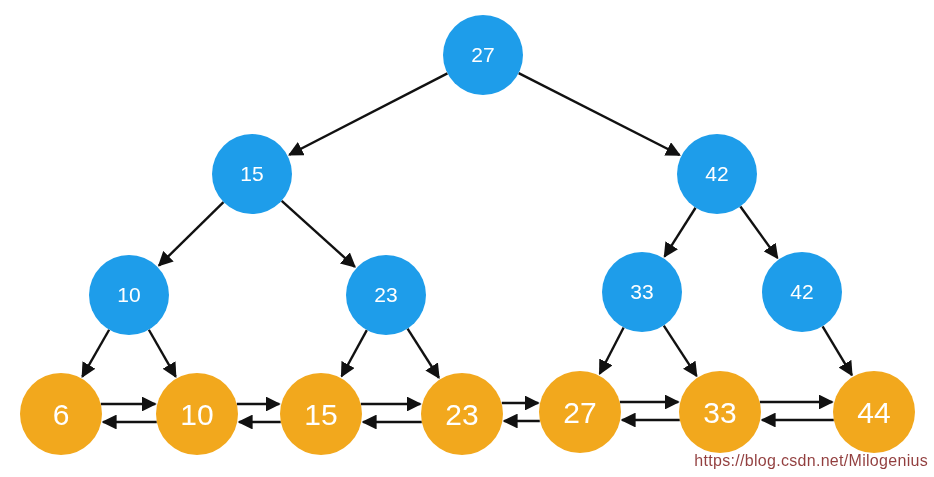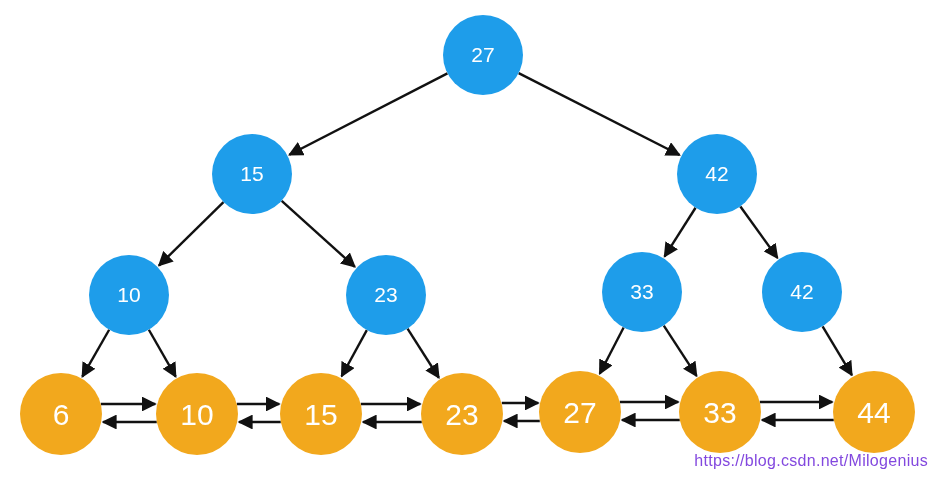--- a/index.html
+++ b/index.html
@@ -22,21 +22,21 @@
     fill: #ffffff;
   }
   .node-label.internal { font-size: 21px; font-weight: 400; }
   .node-label.leaf { font-size: 30px; font-weight: 400; }
   .watermark {
     position: absolute;
     right: 6px;
     bottom: 7px;
     font-size: 16px;
     letter-spacing: 0.3px;
-    color: #6d28d9;
+    color: #7f1d1d;
     opacity: 0.85;
     user-select: none;
     pointer-events: none;
   }
 </style>
 </head>
 <body>
 
 <div class="stage">
   <svg id="tree-svg" width="934" height="477" viewBox="0 0 934 477">

